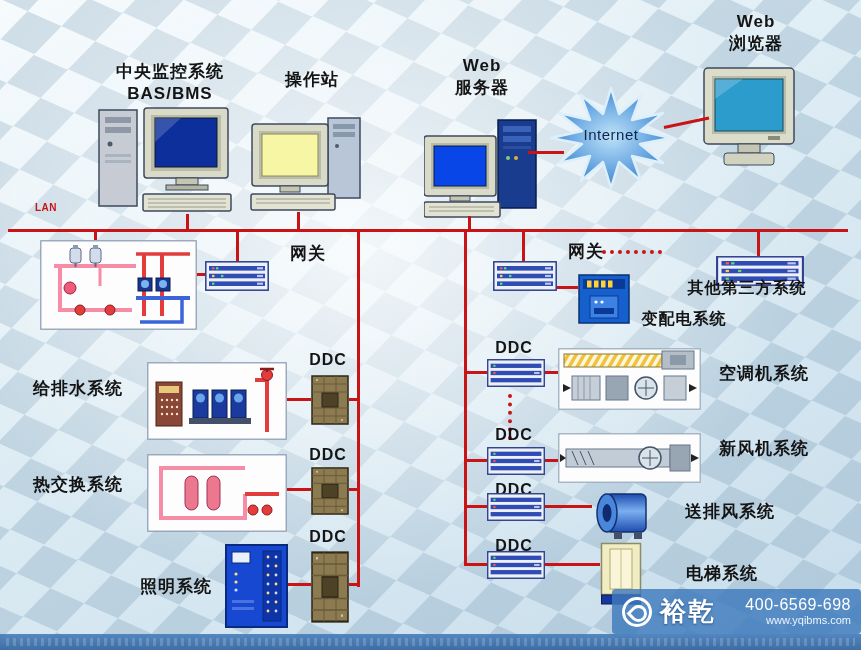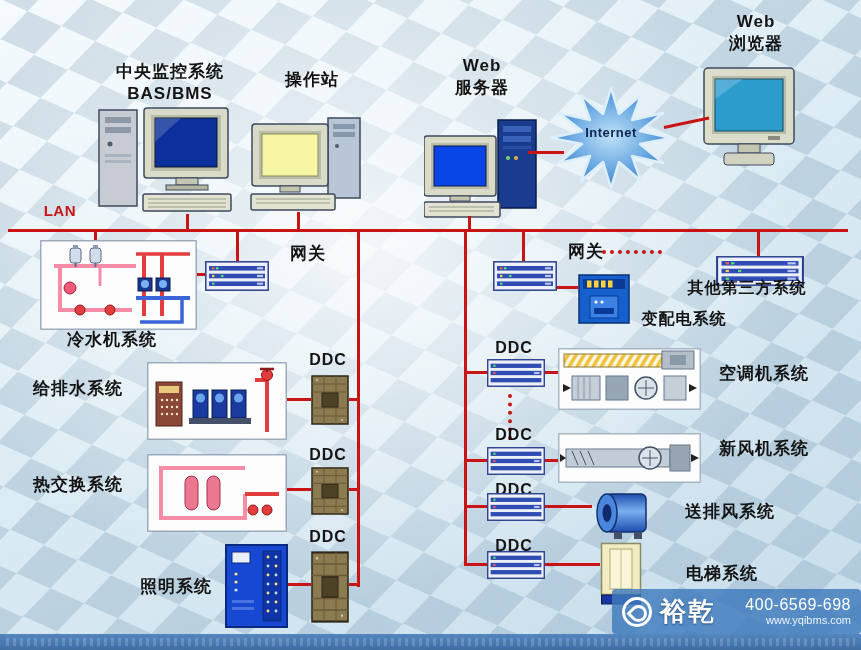--- a/index.html
+++ b/index.html
@@ -9,22 +9,22 @@
     background:linear-gradient(155deg,#f6fbfd 0%,#e0eef5 38%,#c7ddeb 100%)}
   .tiles{position:absolute;inset:0;overflow:hidden;pointer-events:none}
   .tiles::before{content:"";position:absolute;left:-60%;top:-60%;width:220%;height:220%;
     background:repeating-conic-gradient(rgba(122,156,182,.30) 0% 25%, rgba(255,255,255,0) 0% 50%);
     background-size:74px 74px;transform:rotate(24deg) skewX(-20deg)}
   .tiles::after{content:"";position:absolute;inset:0;
     background:radial-gradient(ellipse at 42% 38%, rgba(255,255,255,.8), rgba(255,255,255,0) 62%)}
   .lbl{position:absolute;font-weight:bold;font-size:17px;color:#141414;text-align:center;
     letter-spacing:1px;line-height:1.15;white-space:nowrap}
   .lbl.sm{font-size:16px}
-  .lbl.red{color:#c81414;font-size:15px;text-align:right;letter-spacing:.5px}
-  .lbl.net{font-size:13px;font-weight:700;color:#0f2550;letter-spacing:.5px}
+  .lbl.red{color:#c81414;font-size:10px;text-align:center;letter-spacing:.5px}
+  .lbl.net{font-size:15px;font-weight:400;color:#0f2550;letter-spacing:.5px}
   .rl{position:absolute;background:#c81414}
   .rdh{position:absolute;border-top:4px dotted #c81414}
   .rdv{position:absolute;border-left:4px dotted #c81414}
   .dev{position:absolute}
   .dev svg{display:block;width:100%;height:100%}
   .wm-panel{position:absolute;left:612px;top:589px;width:249px;height:45px;
     background:rgba(62,122,188,.82);border-radius:4px;display:flex;align-items:center;
     padding:0 10px;gap:8px;color:#fff}
   .wm-logo{width:30px;height:30px;border:3px solid #fff;border-radius:50%;position:relative;flex:0 0 auto}
   .wm-logo::after{content:"";position:absolute;left:5px;top:5px;width:11px;height:11px;
@@ -262,21 +262,20 @@
       <path d="M142,58 V82 H100" stroke="#3a64d8" stroke-width="3.5" fill="none"></path>
       <rect x="98" y="38" width="14" height="13" fill="#17378e" stroke="#0a1c50"></rect>
       <circle cx="105" cy="44" r="4" fill="#7ab2f2"></circle>
       <rect x="116" y="38" width="14" height="13" fill="#17378e" stroke="#0a1c50"></rect>
       <circle cx="123" cy="44" r="4" fill="#7ab2f2"></circle>
       <circle cx="40" cy="70" r="5" fill="#e23c3c" stroke="#8e1a1a"></circle>
       <circle cx="70" cy="70" r="5" fill="#e23c3c" stroke="#8e1a1a"></circle>
       <circle cx="30" cy="48" r="6" fill="#ef5a78" stroke="#9c2040"></circle>
     </svg>
   </div>
-  <div class="lbl" style="left:54px;top:330px;width:116px">冷水机系统</div>
 
   <div class="dev" style="left:147px;top:362px;width:140px;height:78px">
     <svg viewBox="0 0 140 78">
       <rect x="0.8" y="0.8" width="138.4" height="76.4" fill="#fdfdfd" stroke="#8a9ab0" stroke-width="1.2"></rect>
       <rect x="9" y="20" width="26" height="44" fill="#8a4636" stroke="#4a2418"></rect>
       <rect x="12" y="24" width="20" height="7" fill="#e8c87a"></rect>
       <circle cx="15" cy="38" r="1.2" fill="#f5e9c8"></circle>
         <circle cx="20" cy="38" r="1.2" fill="#f5e9c8"></circle>
         <circle cx="25" cy="38" r="1.2" fill="#f5e9c8"></circle>
         <circle cx="30" cy="38" r="1.2" fill="#f5e9c8"></circle>

